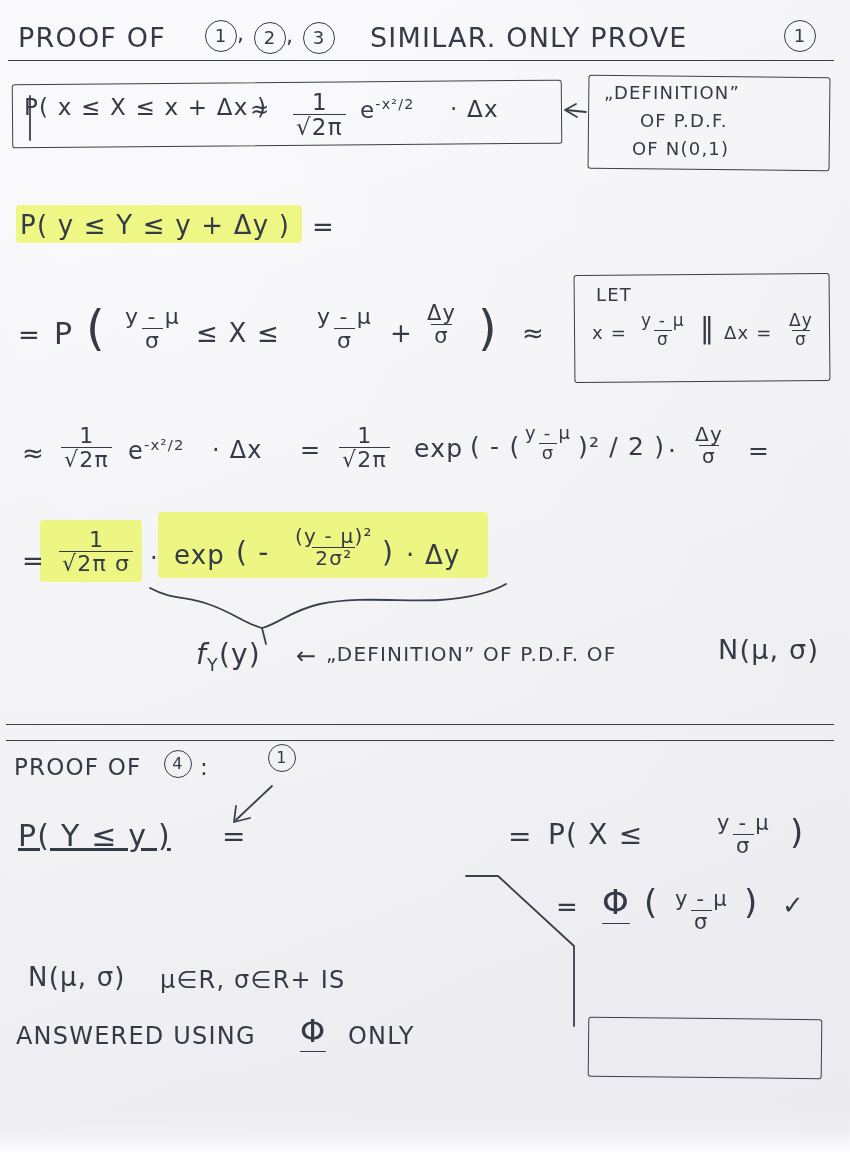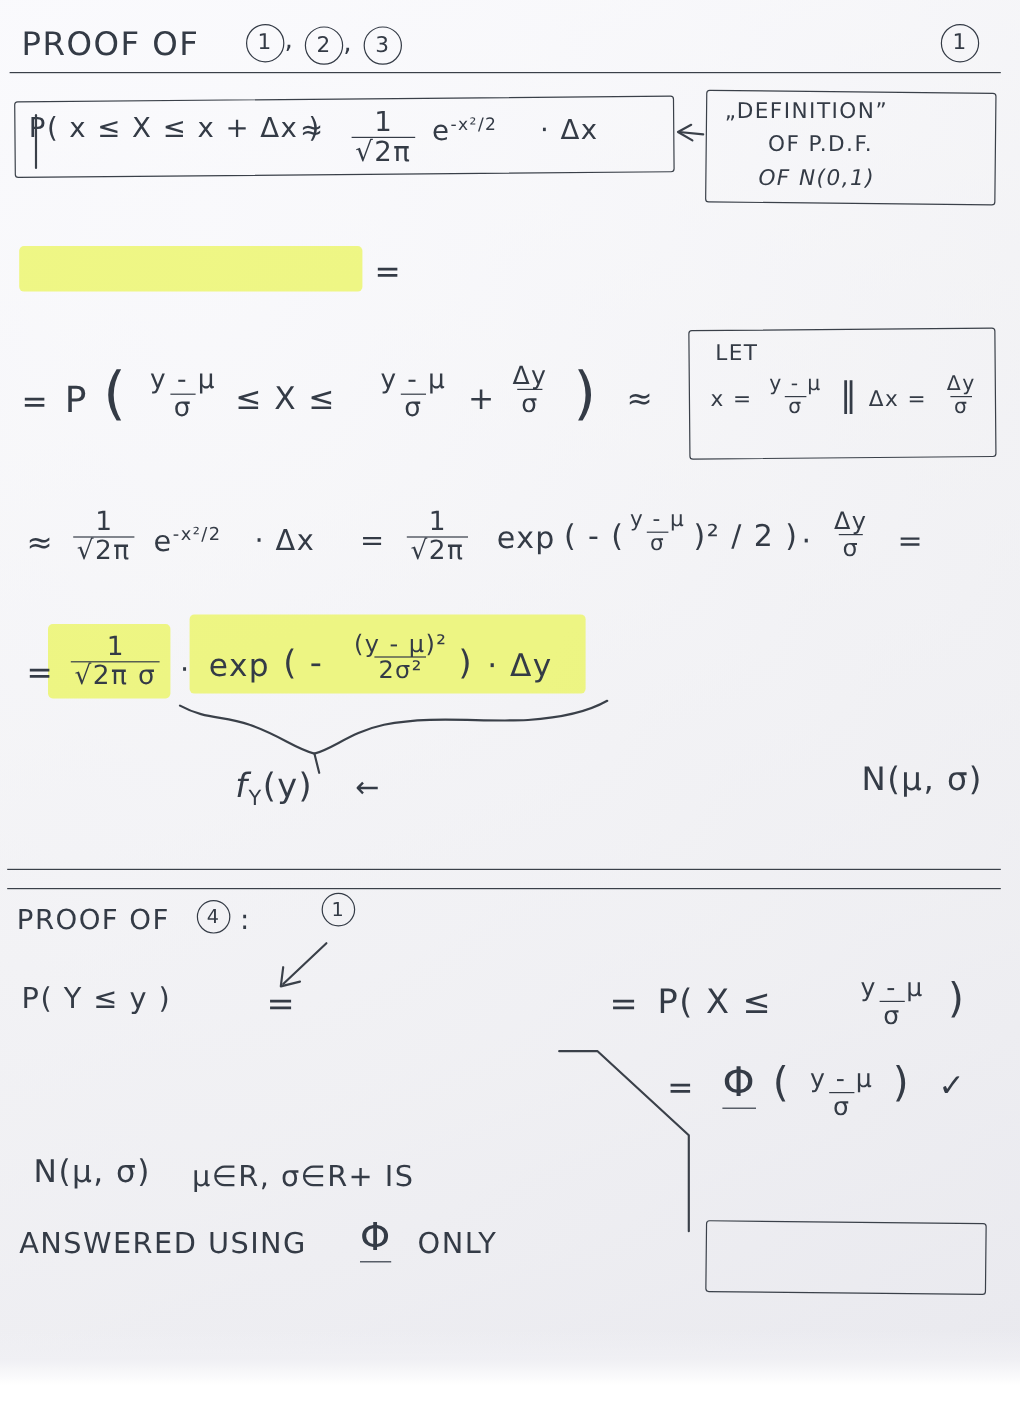--- a/index.html
+++ b/index.html
@@ -158,41 +158,43 @@
     <div class="ink hand big" style="left:18px; top:22px;">PROOF  OF</div>
     <div class="ink hand" style="left:205px; top:20px;">
       <span class="circnum">1</span><span style="font-size:22px;">,</span>
     </div>
     <div class="ink hand" style="left:254px; top:22px;">
       <span class="circnum">2</span><span style="font-size:22px;">,</span>
     </div>
     <div class="ink hand" style="left:303px; top:22px;">
       <span class="circnum">3</span>
     </div>
+    <div class="ink hand big" style="left:370px; top:22px;">SIMILAR.  ONLY  PROVE</div>
     <div class="ink hand" style="left:784px; top:20px;">
       <span class="circnum">1</span>
     </div>
 
     <div class="ink hand med" style="left:24px; top:94px;">P( x ≤ X ≤ x + Δx )</div>
     <div class="ink hand med" style="left:250px; top:96px;">≈</div>
     <div class="ink hand med" style="left:290px; top:90px;">
       <span class="frac">
         <span class="num">1</span>
         <span class="den sqrt">√<span>2π</span></span>
       </span>
     </div>
     <div class="ink hand med" style="left:360px; top:96px;">
       <span>e</span><span class="sup">-x²/2</span>
     </div>
     <div class="ink hand med" style="left:450px; top:96px;">· Δx</div>
 
     <div class="ink hand sm" style="left:604px; top:82px;">„DEFINITION”</div>
     <div class="ink hand sm" style="left:640px; top:110px;">OF  P.D.F.</div>
-    <div class="ink hand sm" style="left:632px; top:138px;font-style:italic;">OF  N(0,1)</div>
-
+    <div class="ink hand sm" style="left:632px; top:138px;">OF  N(0,1)</div>
+
+    <div class="ink hand" style="left:20px; top:210px; font-size:26px;">P( y ≤ Y ≤ y + Δy )</div>
     <div class="ink hand" style="left:312px; top:212px; font-size:26px;">=</div>
 
     <div class="ink hand" style="left:18px; top:320px; font-size:26px;">=</div>
     <div class="ink hand" style="left:54px; top:316px; font-size:30px;">P</div>
     <div class="ink hand" style="left:86px; top:300px; font-size:48px;">(</div>
     <div class="ink hand" style="left:118px; top:305px; font-size:22px;">
       <span class="frac">
         <span class="num">y - μ</span>
         <span class="den">σ</span>
       </span>
@@ -283,32 +285,33 @@
         <span class="den">2σ²</span>
       </span>
     </div>
     <div class="ink hand" style="left:382px; top:536px; font-size:28px;">)</div>
     <div class="ink hand" style="left:406px; top:540px; font-size:26px;">· Δy</div>
 
     <div class="ink hand" style="left:196px; top:638px; font-size:28px;">
       <span class="slant">f</span><span class="sub">Y</span><span>(y)</span>
     </div>
     <div class="ink hand" style="left:296px; top:642px; font-size:24px;">←</div>
+    <div class="ink hand" style="left:326px; top:642px; font-size:20px;">„DEFINITION”  OF  P.D.F.  OF</div>
     <div class="ink hand" style="left:718px; top:634px; font-size:27px;">N(μ, σ)</div>
 
     <div class="ink hand" style="left:14px; top:754px; font-size:23px;">PROOF  OF</div>
     <div class="ink hand" style="left:164px; top:750px;">
       <span class="circnum sm2">4</span>
     </div>
     <div class="ink hand" style="left:200px; top:754px; font-size:23px;">:</div>
     <div class="ink hand" style="left:268px; top:744px;">
       <span class="circnum sm2">1</span>
     </div>
 
-    <div class="ink hand" style="left:18px; top:818px; font-size:24px;">P( Y ≤ y )</div>
+    <div class="ink hand" style="left:18px; top:818px; font-size:30px;text-decoration:underline;">P( Y ≤ y )</div>
     <div class="ink hand" style="left:222px; top:820px; font-size:28px;">=</div>
     <div class="ink hand" style="left:508px; top:820px; font-size:28px;">=</div>
     <div class="ink hand" style="left:548px; top:818px; font-size:28px;">P( X ≤</div>
     <div class="ink hand" style="left:710px; top:812px; font-size:21px;">
       <span class="frac">
         <span class="num">y - μ</span>
         <span class="den">σ</span>
       </span>
     </div>
     <div class="ink hand" style="left:790px; top:812px; font-size:34px;">)</div>

